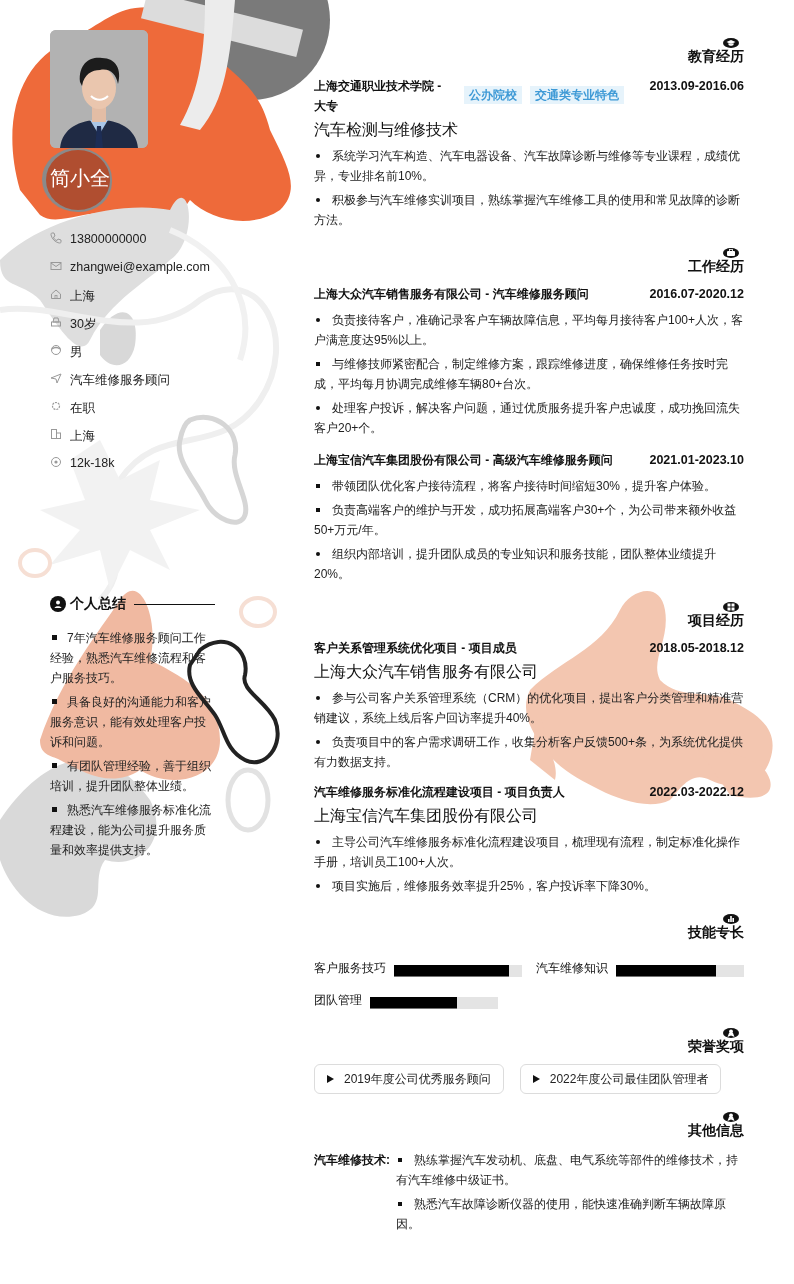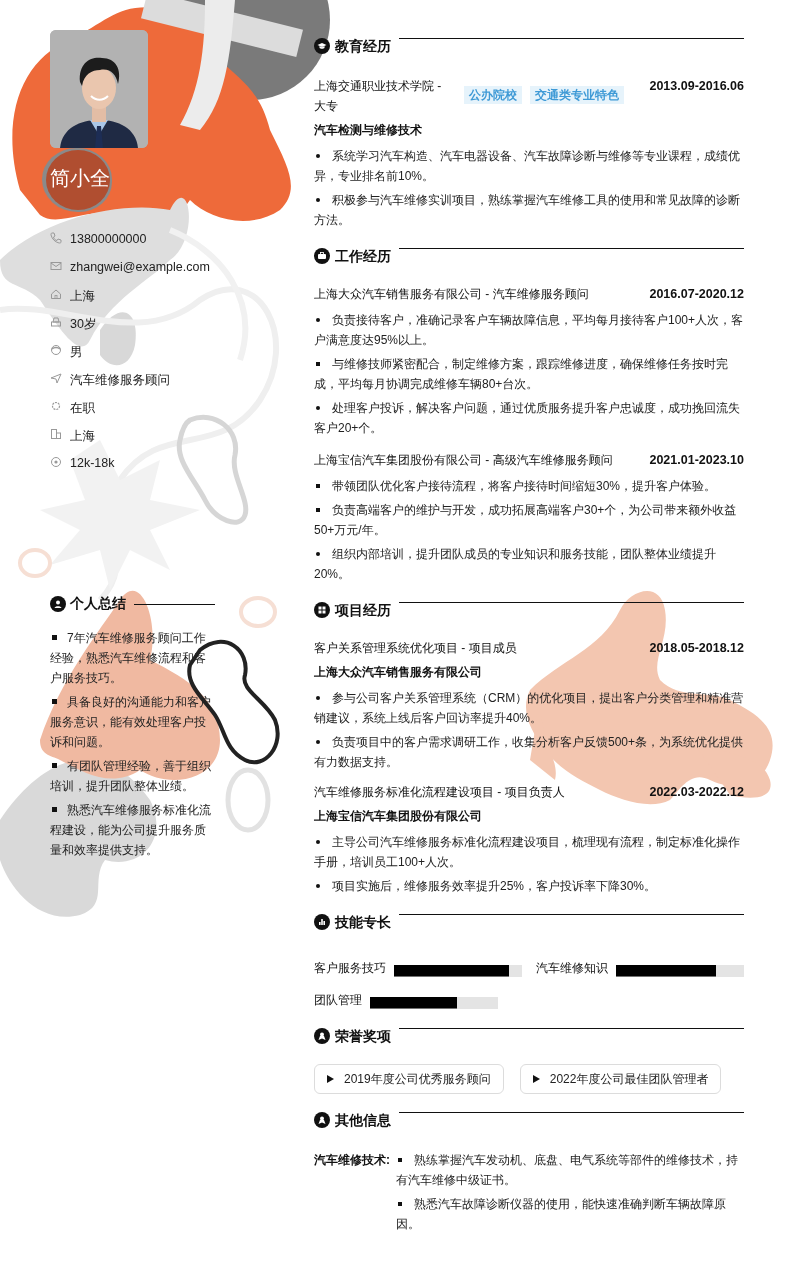--- a/index.html
+++ b/index.html
@@ -26,30 +26,30 @@
   .sec-head-small { display: flex; align-items: center; height: 20px; }
   .sec-head-small .sic { width: 16px; height: 16px; border-radius: 50%; background: #111; margin-right: 4px; display: inline-flex; align-items: center; justify-content: center; }
   .sec-head-small .stitle { font-size: 14px; font-weight: bold; color: #111; }
   .sec-head-small .sline { flex: 1; height: 1px; background: #111; margin-left: 8px; }
   .summary ul { list-style: none; margin-top: 14px; }
   .summary li { position: relative; font-size: 12px; line-height: 20px; margin-bottom: 4px; padding-left: 0; text-indent: 0; color: #222; }
   .summary li .b { display: inline-block; width: 5px; height: 5px; background: #111; margin: 0 10px 2px 2px; vertical-align: middle; }
 
   
   .right { position: absolute; left: 314px; top: 38px; width: 430px; }
-  .sec-head { display: flex; align-items: flex-start; height: 24px; }
+  .sec-head { display: flex; align-items: flex-end; height: 24px; flex-direction: column; }
   .sec-head .sic { width: 16px; height: 16px; border-radius: 50%; background: #111; margin-right: 5px; display: inline-flex; align-items: center; justify-content: center; }
   .sec-head .sic svg { width: 10px; height: 10px; }
   .sec-head .stitle { font-size: 14px; font-weight: bold; color: #111; }
   .sec-head .sline { flex: 1; height: 1px; background: #111; margin-left: 8px; }
 
   .item-row { display: flex; justify-content: space-between; align-items: flex-start; font-size: 12px; font-weight: bold; color: #111; }
-  .item-title { font-weight: normal; font-size: 12px; color: #111; line-height: 20px; }
+  .item-title { font-weight: bold; font-size: 12px; color: #111; line-height: 20px; }
   .item-date { font-weight: bold; font-size: 12.5px; color: #111; line-height: 20px; white-space: nowrap; }
-  .sub-title { font-weight: bold; font-size: 12px; color: #111; line-height: 20px; margin-top: 4px; }
+  .sub-title { font-weight: normal; font-size: 16px; color: #111; line-height: 20px; margin-top: 4px; }
   .bullets { list-style: none; margin-top: 6px; }
   .bullets li { font-size: 12px; line-height: 20px; color: #222; margin-bottom: 4px; }
   .bullets li .dot { display: inline-block; width: 4px; height: 4px; border-radius: 50%; background: #111; margin: 0 12px 2px 2px; vertical-align: middle; }
   .bullets li .sq { display: inline-block; width: 4px; height: 4px; background: #111; margin: 0 12px 2px 2px; vertical-align: middle; }
 
   .tags { display: flex; gap: 8px; margin-top: 10px; }
   .tag { background: #e6f3fb; color: #3f9ad6; font-size: 12px; padding: 1px 5px; line-height: 16px; }
 
   .skills { margin-top: 14px; }
   .skill-row { display: flex; align-items: center; height: 32px; }

